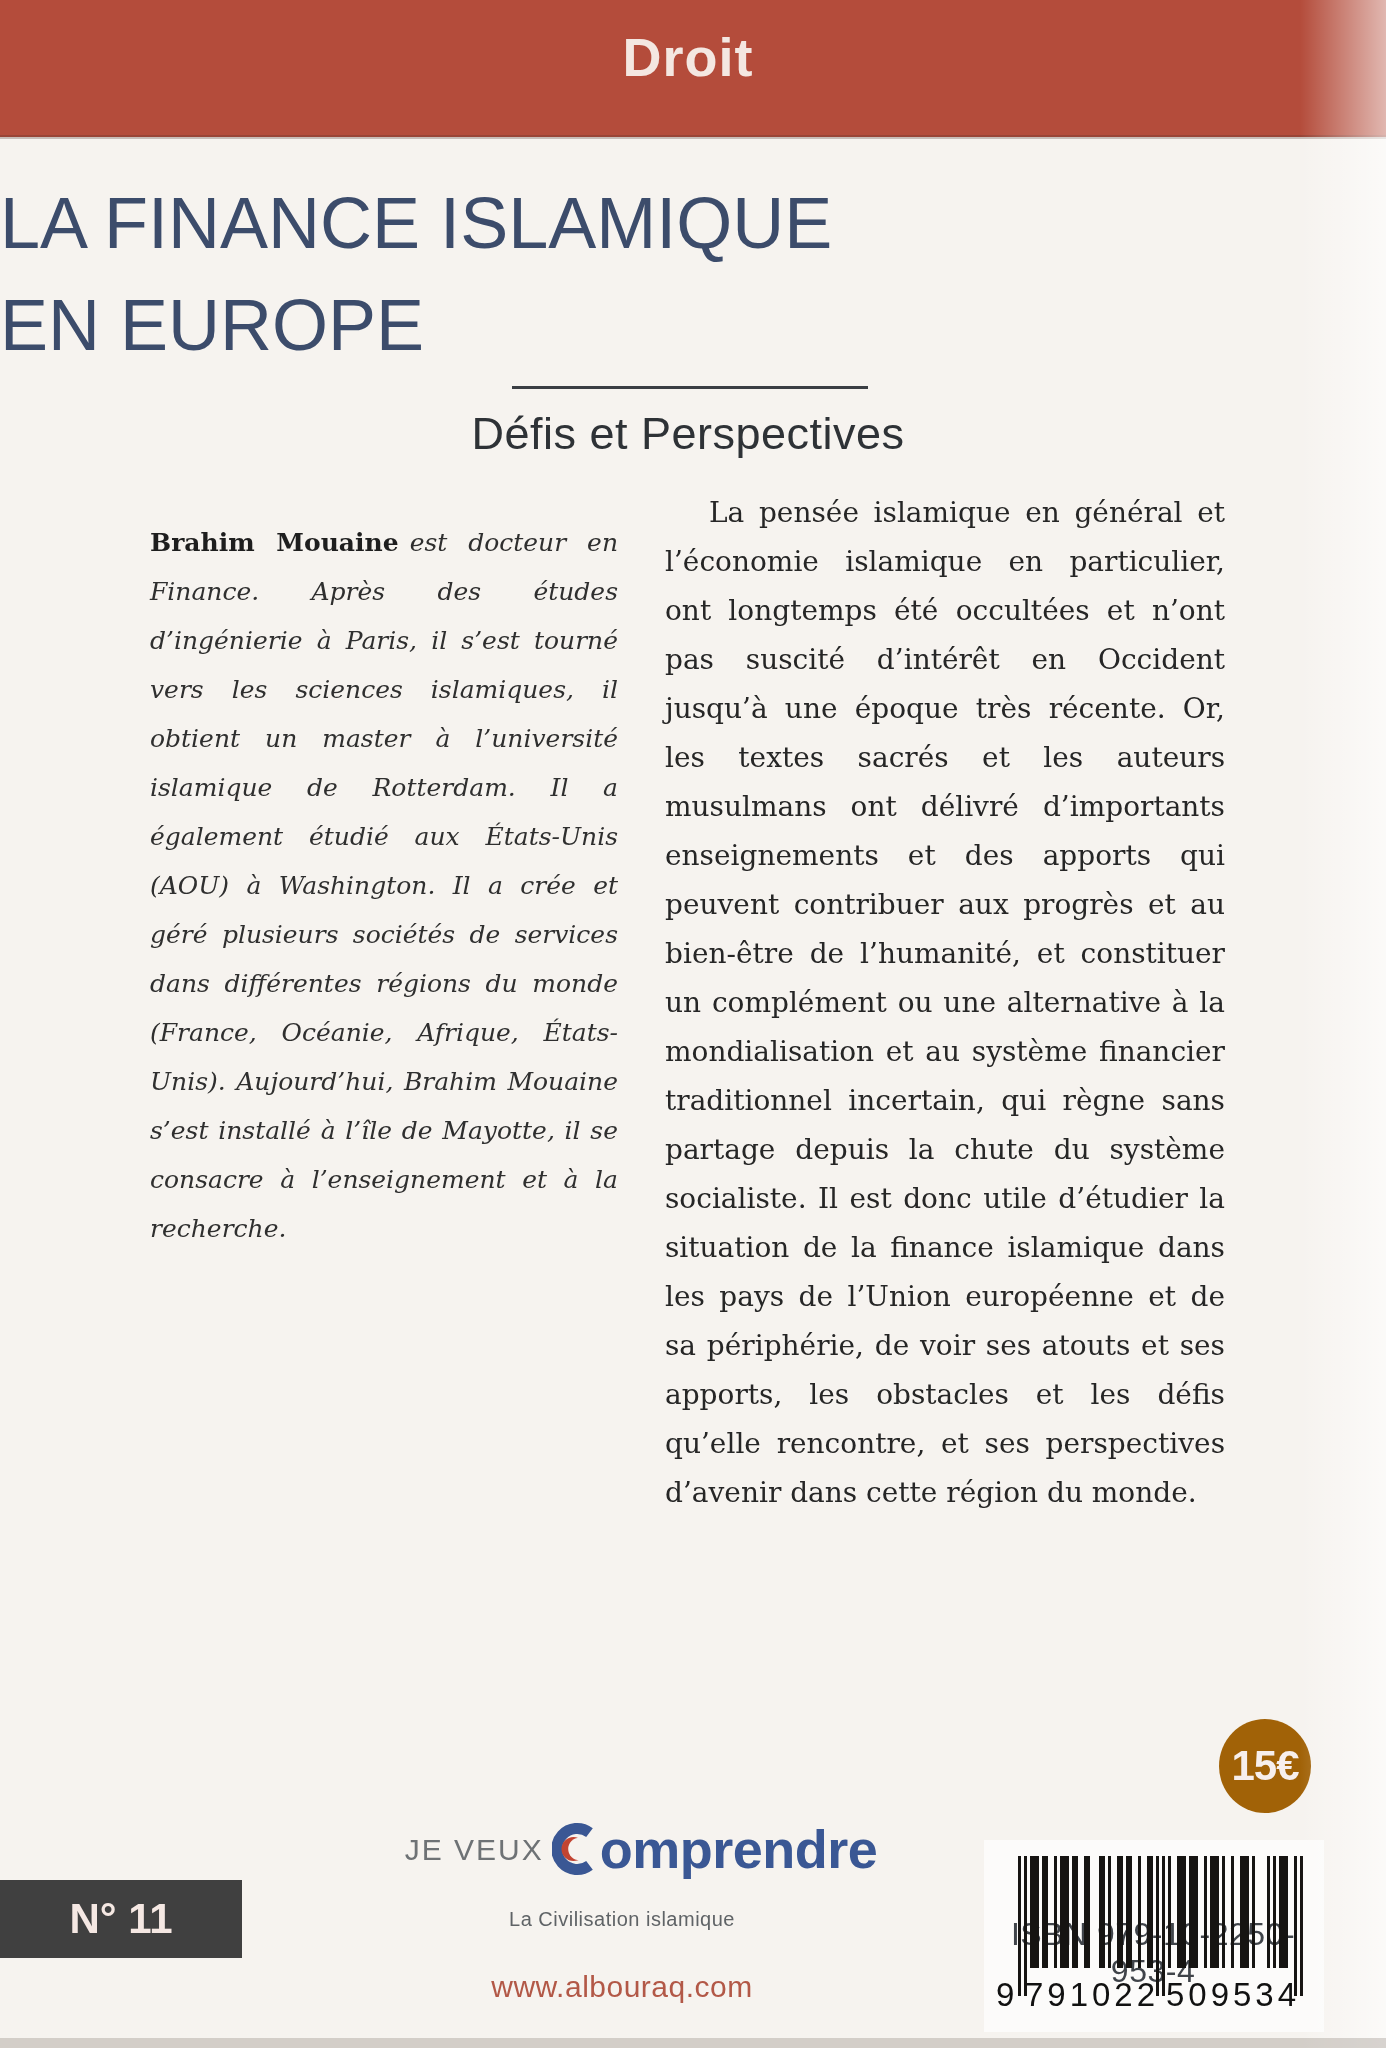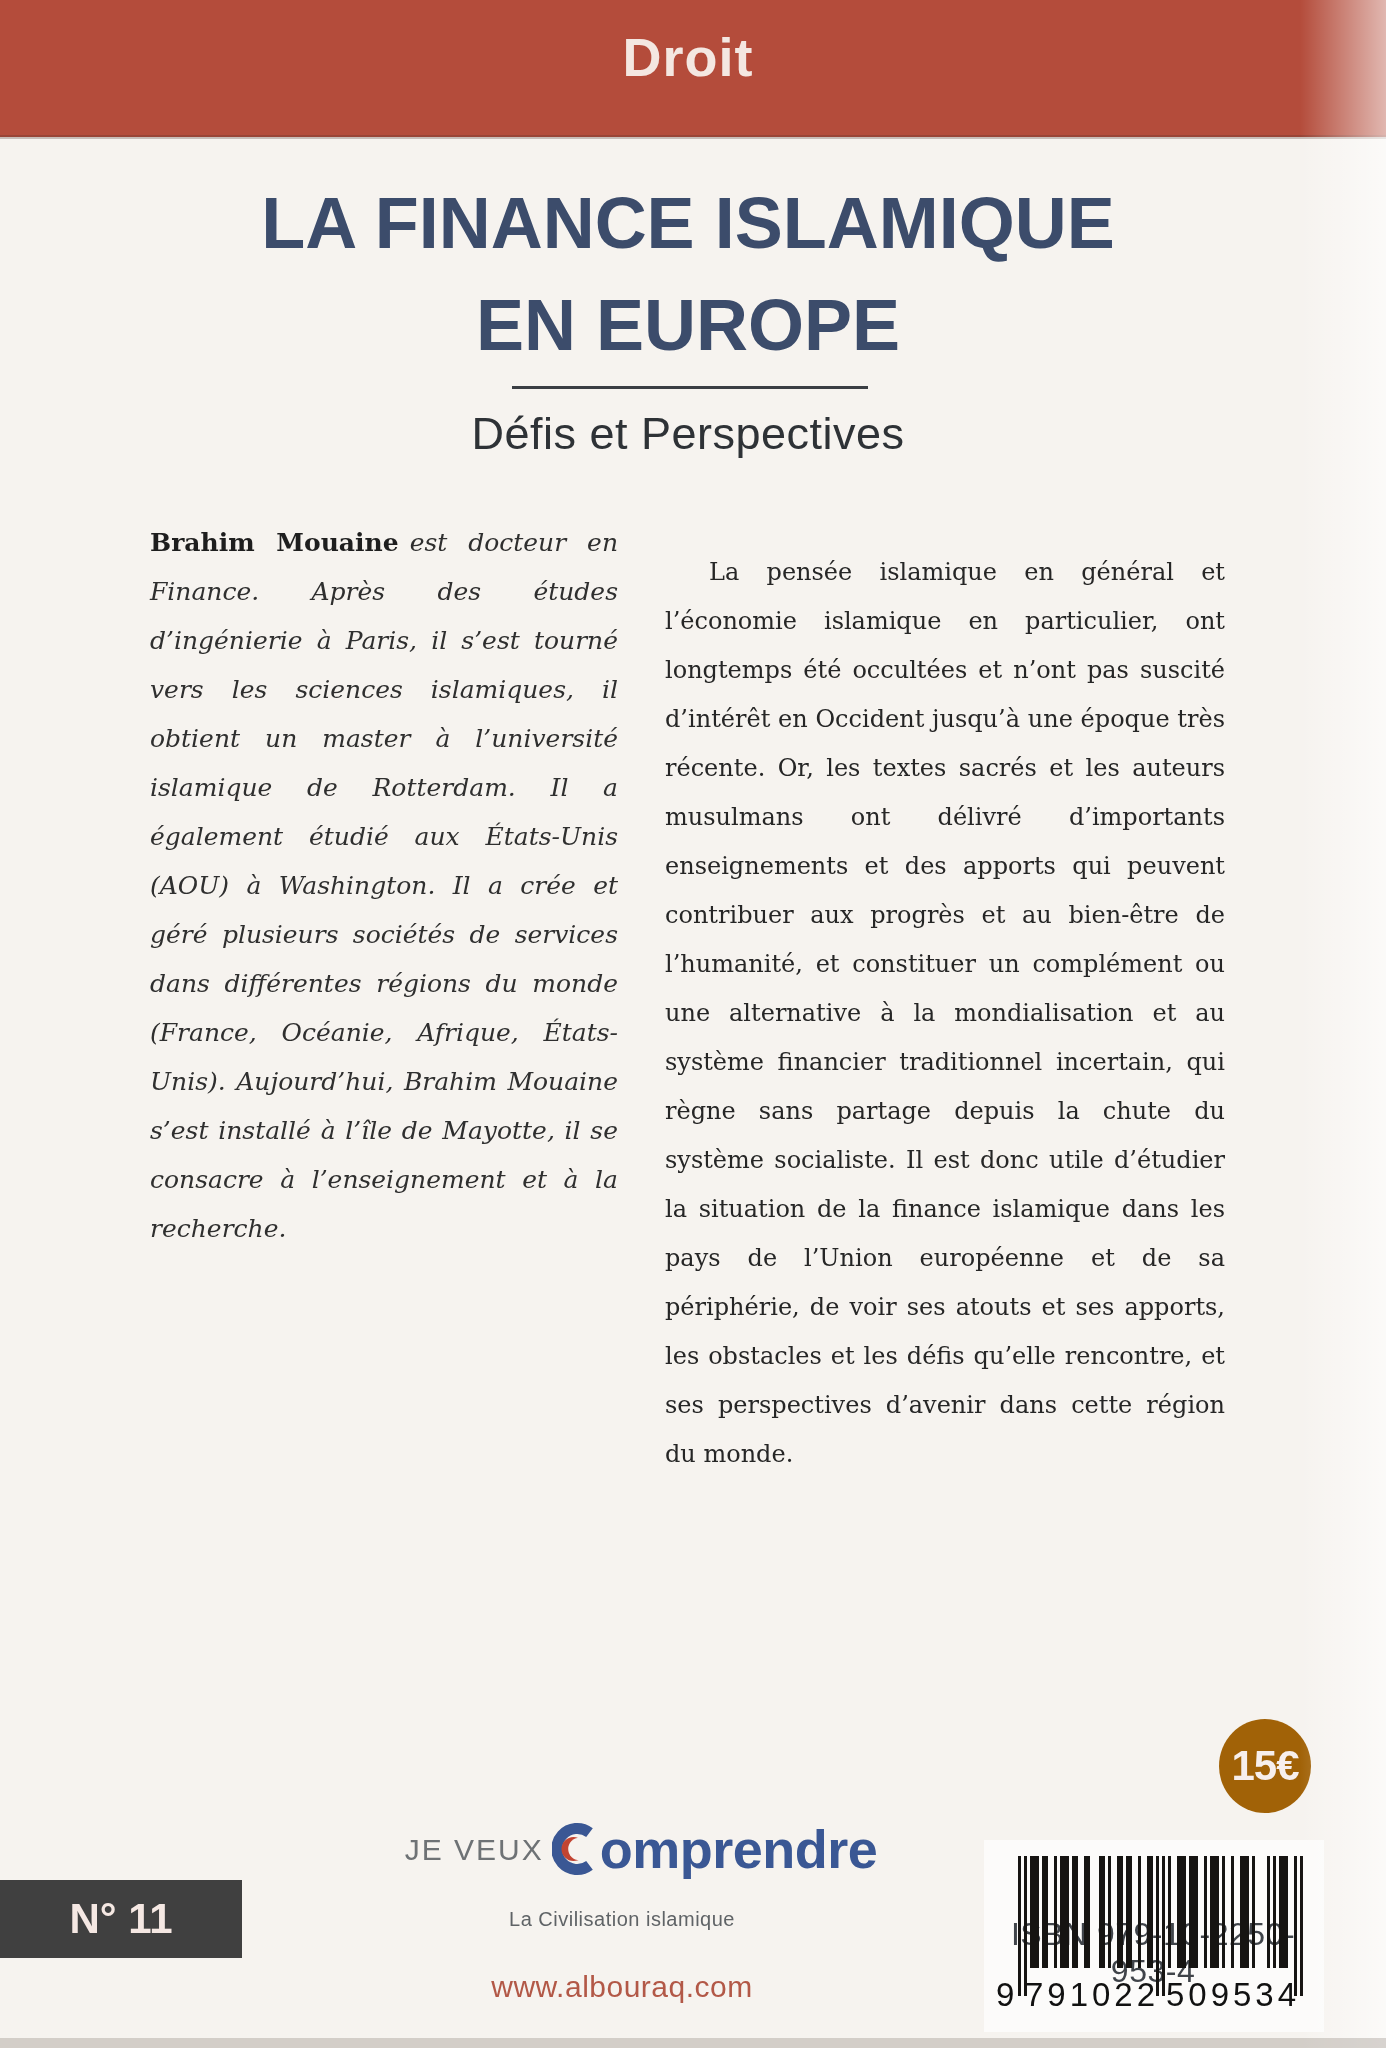--- a/index.html
+++ b/index.html
@@ -6,33 +6,33 @@
   .page{position:relative;width:1386px;height:2048px;margin:0 auto;background:#f6f3ef;
         overflow:hidden;font-family:"Liberation Sans",sans-serif;}
 
   
   .band{position:absolute;left:0;top:0;width:1386px;height:137px;background:#b44c3b;}
   .band-label{position:absolute;left:0;top:26px;width:1376px;text-align:center;
               font-size:54px;font-weight:700;color:#f4e7e1;letter-spacing:1px;}
   .band-shadow{position:absolute;left:0;top:135px;width:1386px;height:4px;background:rgba(84,52,42,.28);}
 
   
-  .title-block{position:absolute;left:0;top:172px;width:1376px;text-align:center;
-               color:#3c4c6b;font-weight:700;font-size:72px;line-height:102px;letter-spacing:0px;}
+  .title-block{position:absolute;left:0;top:172px;width:1376px;
+               color:#3c4c6b;font-weight:400;font-size:72px;line-height:102px;letter-spacing:0px;}
   .title-divider{position:absolute;left:512px;top:386px;width:356px;height:3px;background:#3a3e43;}
   .subtitle{position:absolute;left:0;top:408px;width:1376px;text-align:center;
             font-size:45px;color:#2e3236;letter-spacing:0.5px;}
 
   
   .bio{position:absolute;left:150px;top:518px;width:468px;
        font-family:"DejaVu Serif",serif;font-style:italic;font-size:25px;line-height:49px;
        color:#2f2f2f;text-align:justify;margin:0;}
   .bio-name{font-style:normal;font-weight:700;color:#1e1e1e;margin-right:11px;}
-  .synopsis{position:absolute;left:665px;top:548px;width:560px;
-            font-family:"DejaVu Serif",serif;font-size:24px;line-height:49px;
+  .synopsis{position:absolute;left:665px;top:488px;width:560px;
+            font-family:"DejaVu Serif",serif;font-size:28px;line-height:49px;
             color:#262626;text-align:justify;text-indent:44px;margin:0;}
 
   
   .logo-row{position:absolute;left:0;top:1818px;width:1244px;text-align:center;white-space:nowrap;padding-left:19px;}
   .logo-prefix{font-size:30px;color:#6e7275;letter-spacing:2px;vertical-align:8px;}
   .logo-c{vertical-align:-10px;margin:0 2px 0 8px;}
   .logo-brand{font-size:54px;font-weight:700;color:#3a5794;letter-spacing:-0.5px;}
   .series{position:absolute;left:0;top:1908px;width:1244px;text-align:center;
           font-size:20px;color:#5f6366;letter-spacing:0.5px;}
   .website{position:absolute;left:0;top:1970px;width:1244px;text-align:center;

